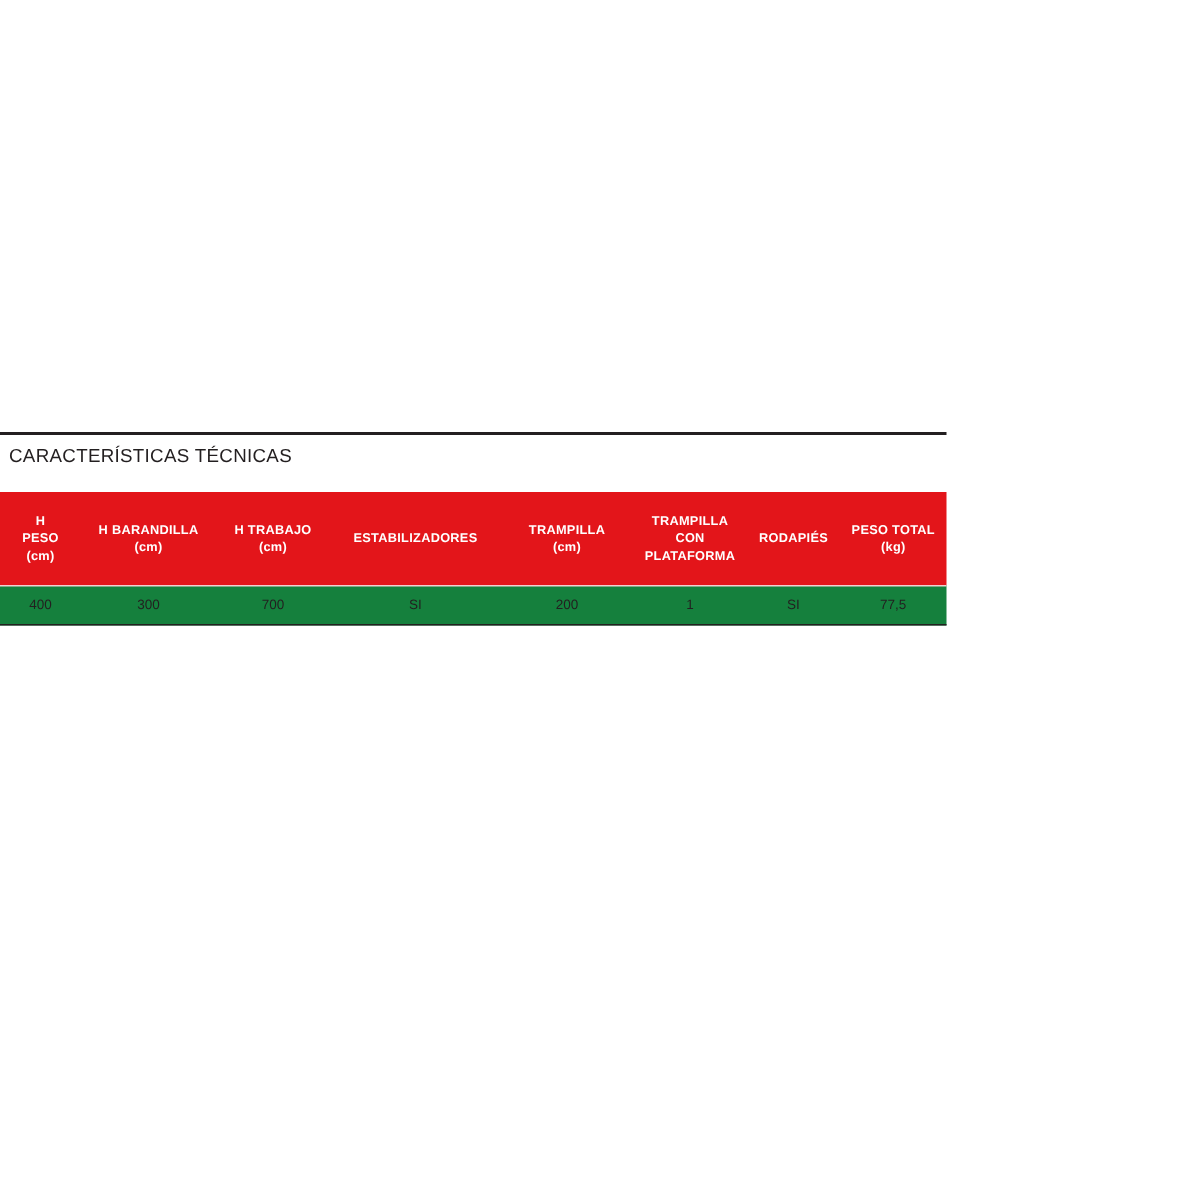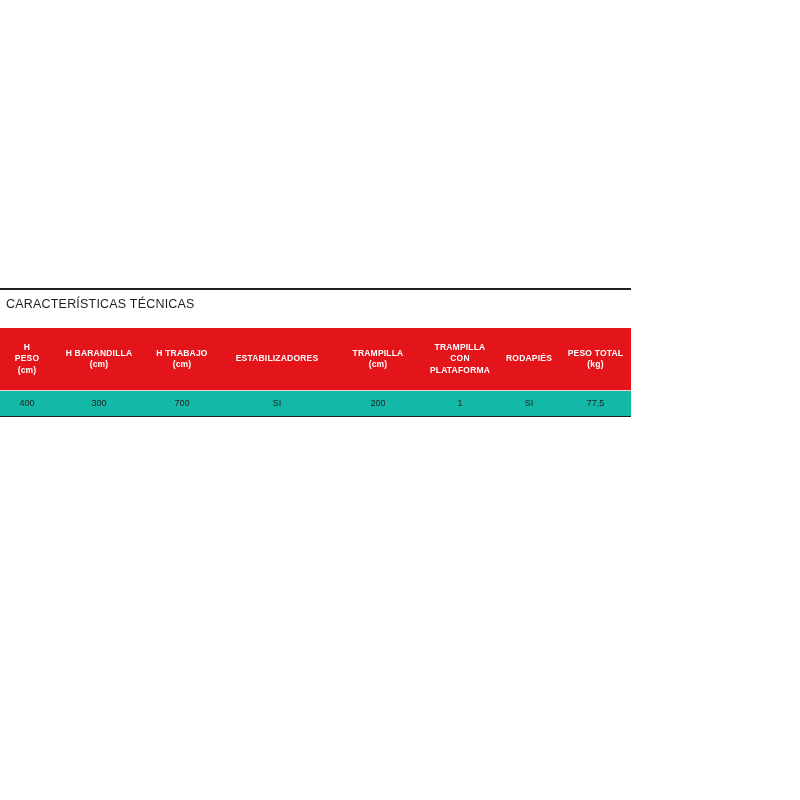--- a/index.html
+++ b/index.html
@@ -61,21 +61,21 @@
     display: block;
     font-weight: bold;
     font-size: 8.5px;
   }
   .spec-table td {
     font-size: 9px;
     color: #231f20;
     text-align: center;
     vertical-align: middle;
     height: 26px;
-    background: #14b8a6;
+    background: #15803d;
     border-bottom: 1px solid #231f20;
     padding: 0;
   }
   
   .spec-table tbody tr:first-child td {
     box-shadow: inset 0 1px 0 #f4cfd0;
   }
   col.c1 { width: 54px; }
   col.c2 { width: 90px; }
   col.c3 { width: 76px; }

